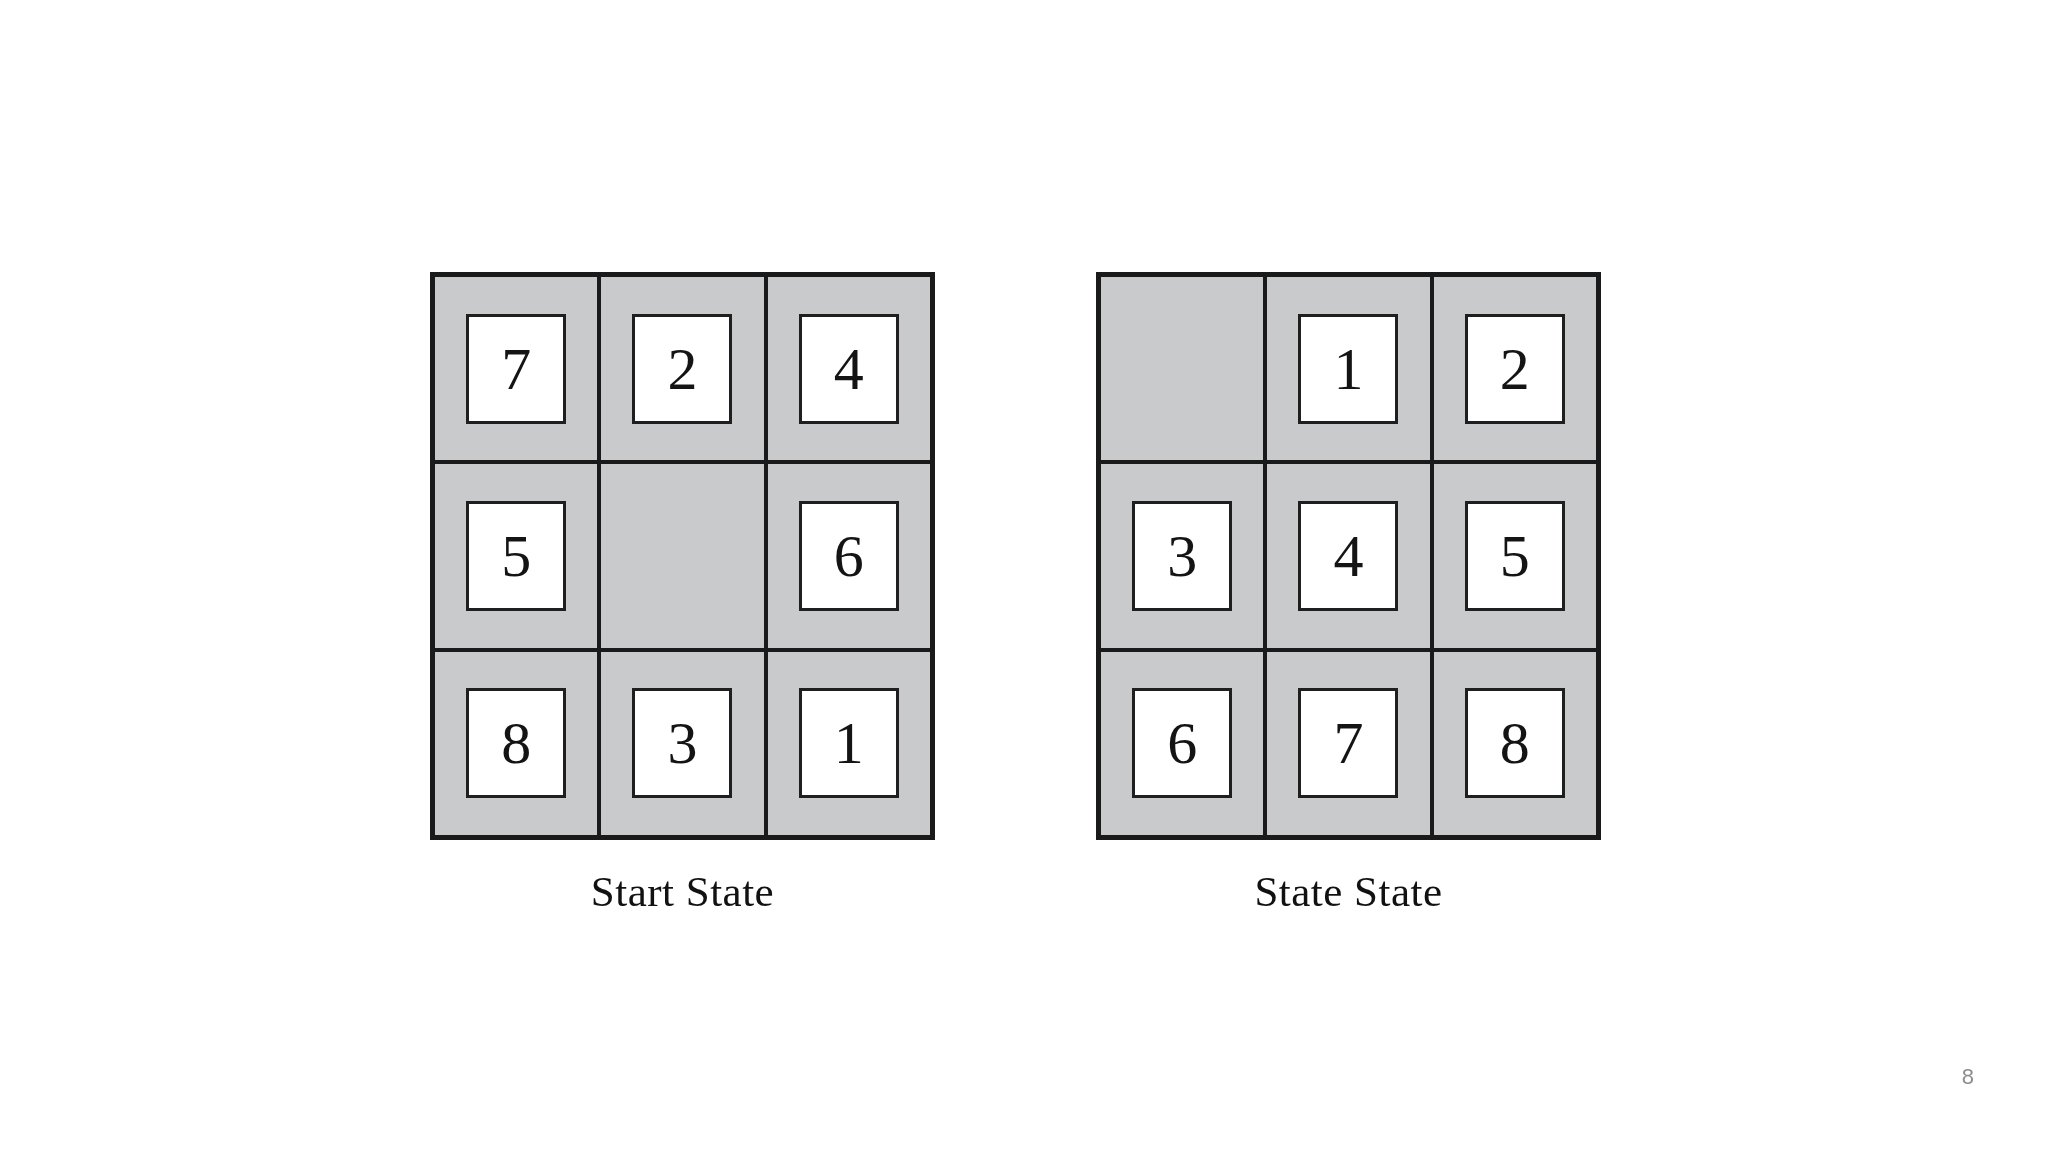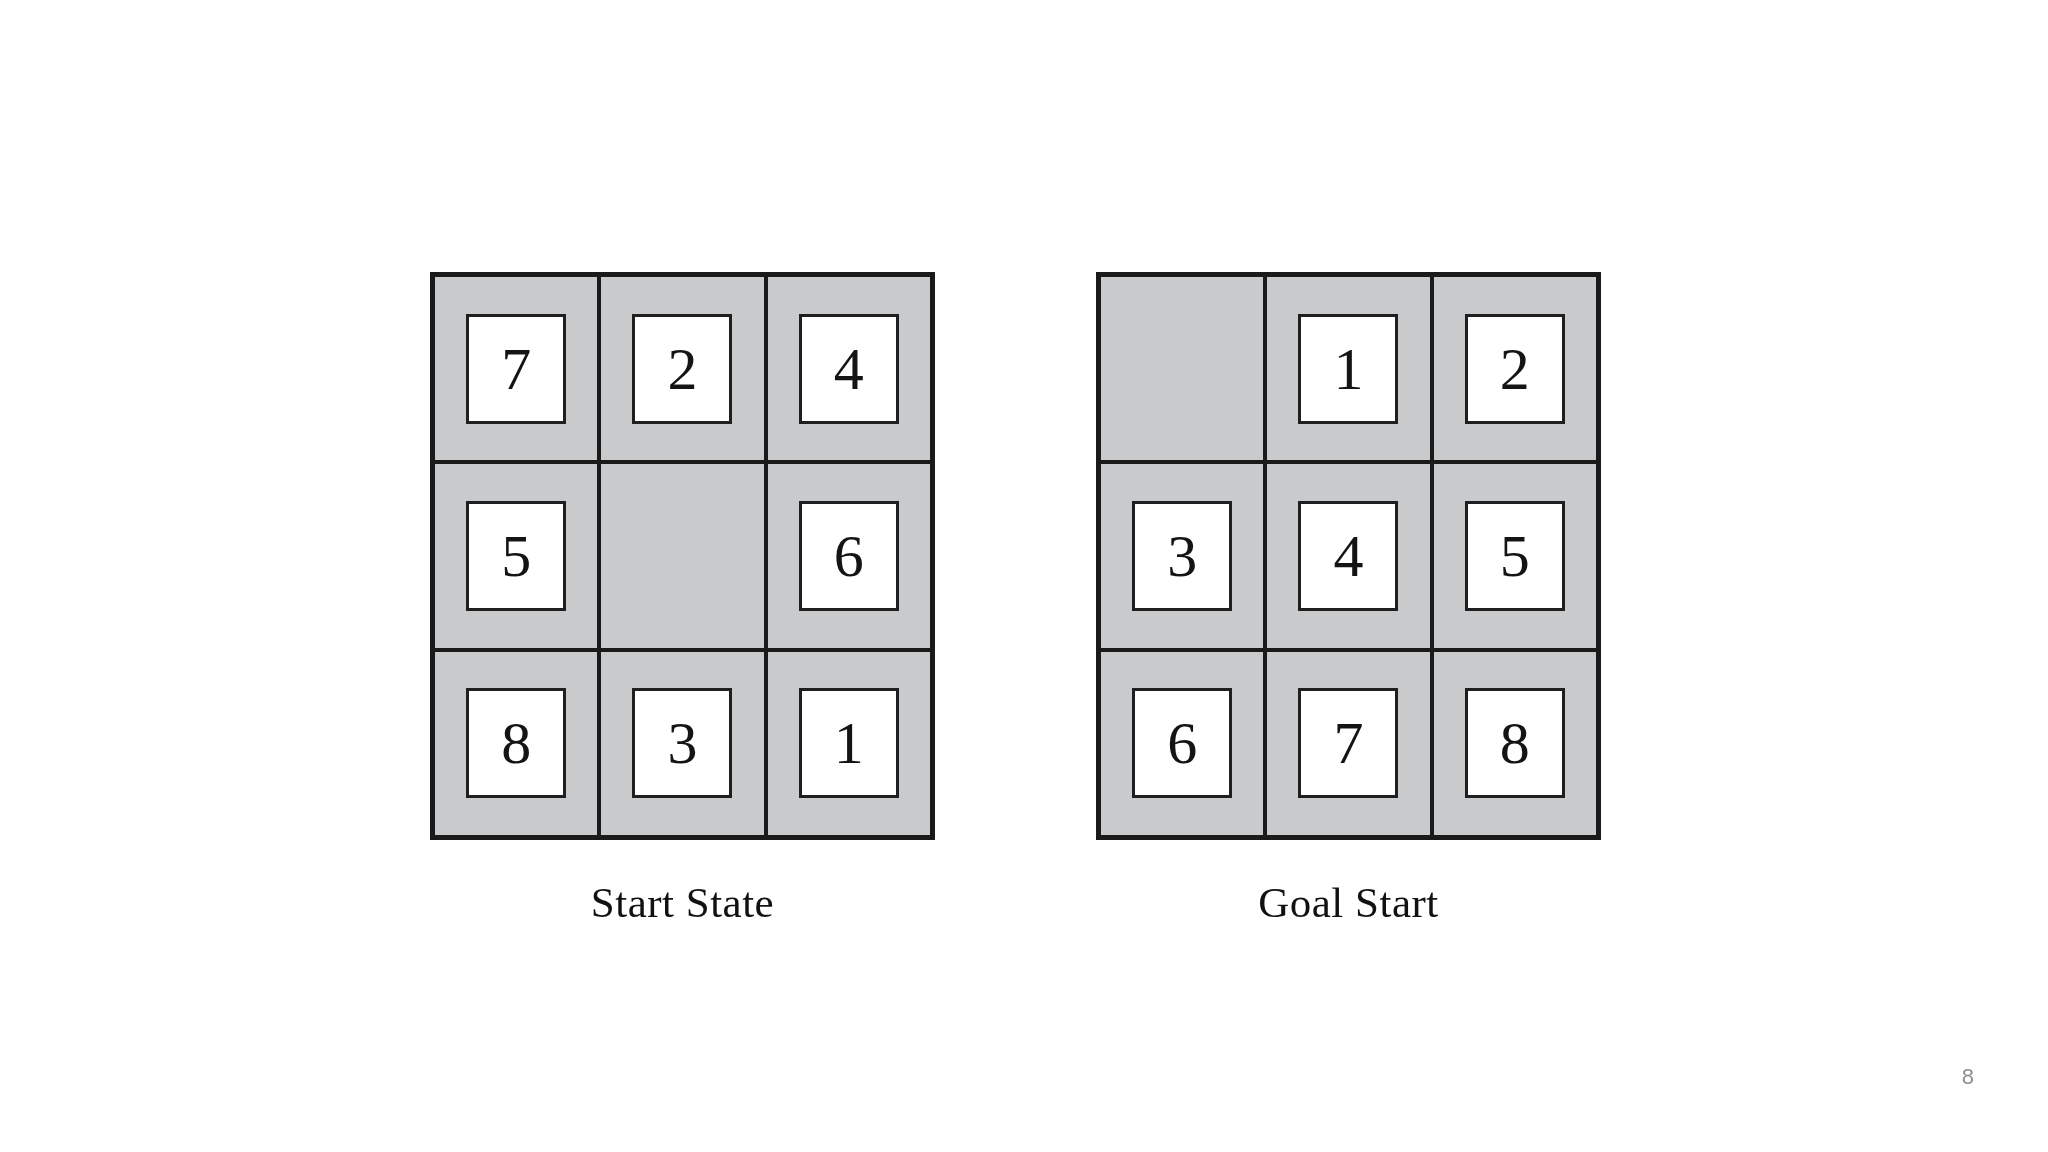--- a/index.html
+++ b/index.html
@@ -62,21 +62,21 @@
     align-items: center;
     justify-content: center;
     font-family: "Liberation Serif", serif;
     font-size: 60px;
     line-height: 1;
     color: #141414;
     letter-spacing: 0;
   }
 
   .puzzle-caption {
-    margin-top: 38px;
+    margin-top: 27px;
     font-family: "Liberation Serif", serif;
     font-size: 43px;
     color: #111111;
     white-space: nowrap;
     letter-spacing: 0.5px;
   }
 
   
   .page-number {
     position: absolute;
@@ -156,18 +156,18 @@
         <div class="tile">6</div>
       </div>
       <div class="puzzle-cell">
         <div class="tile">7</div>
       </div>
       <div class="puzzle-cell">
         <div class="tile">8</div>
       </div>
 
     </div>
-    <div class="puzzle-caption">Goal Start</div>
+    <div class="puzzle-caption">State State</div>
   </div>
 
   <div class="page-number">8</div>
 
 </div>
 
 </body></html>

